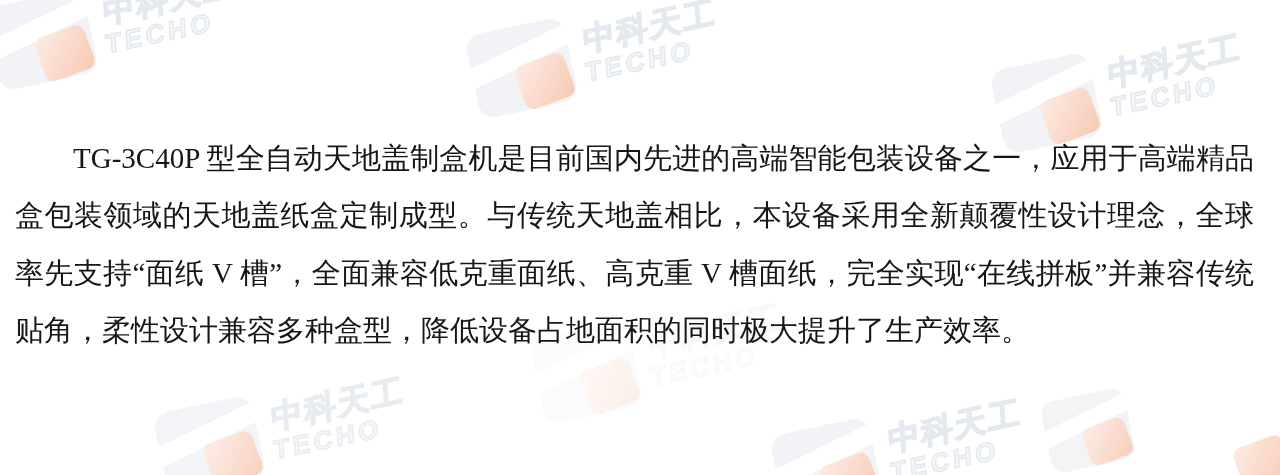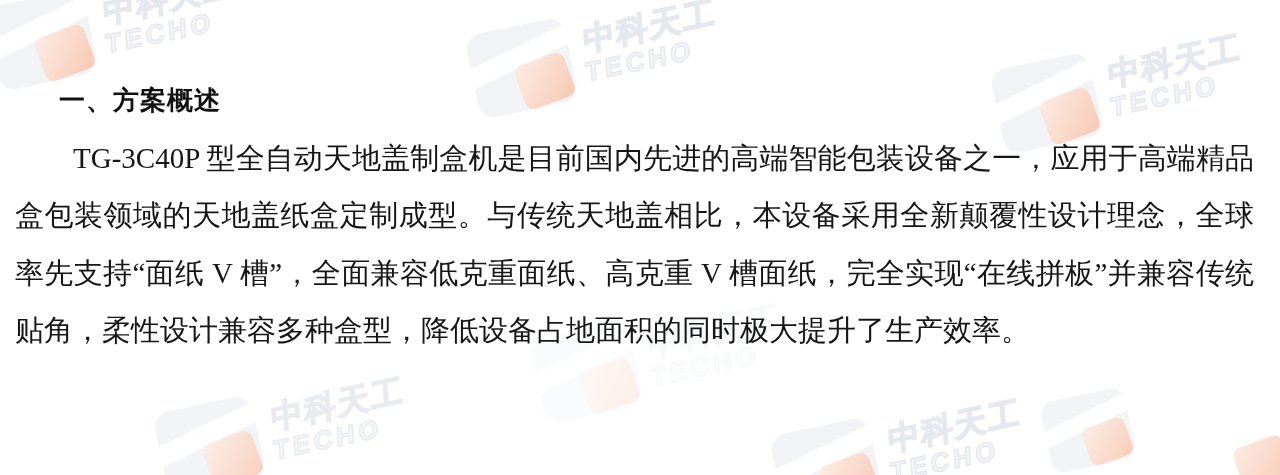--- a/index.html
+++ b/index.html
@@ -165,19 +165,18 @@
 
   </div>
 
   <div class="wm wm-g red-only">
     <div class="wm-logo">
       <div class="lg-red"></div>
     </div>
 
   </div>
 
-  <h1 class="heading">一、方案概述</h1>
 
   <div class="content">
     <p>TG-3C40P 型全自动天地盖制盒机是目前国内先进的高端智能包装设备之一，应用于高端精品盒包装领域的天地盖纸盒定制成型。与传统天地盖相比，本设备采用全新颠覆性设计理念，全球率先支持“面纸 V 槽”，全面兼容低克重面纸、高克重 V 槽面纸，完全实现“在线拼板”并兼容传统贴角，柔性设计兼容多种盒型，降低设备占地面积的同时极大提升了生产效率。</p>
   </div>
 
 </div>
 
 </body></html>

